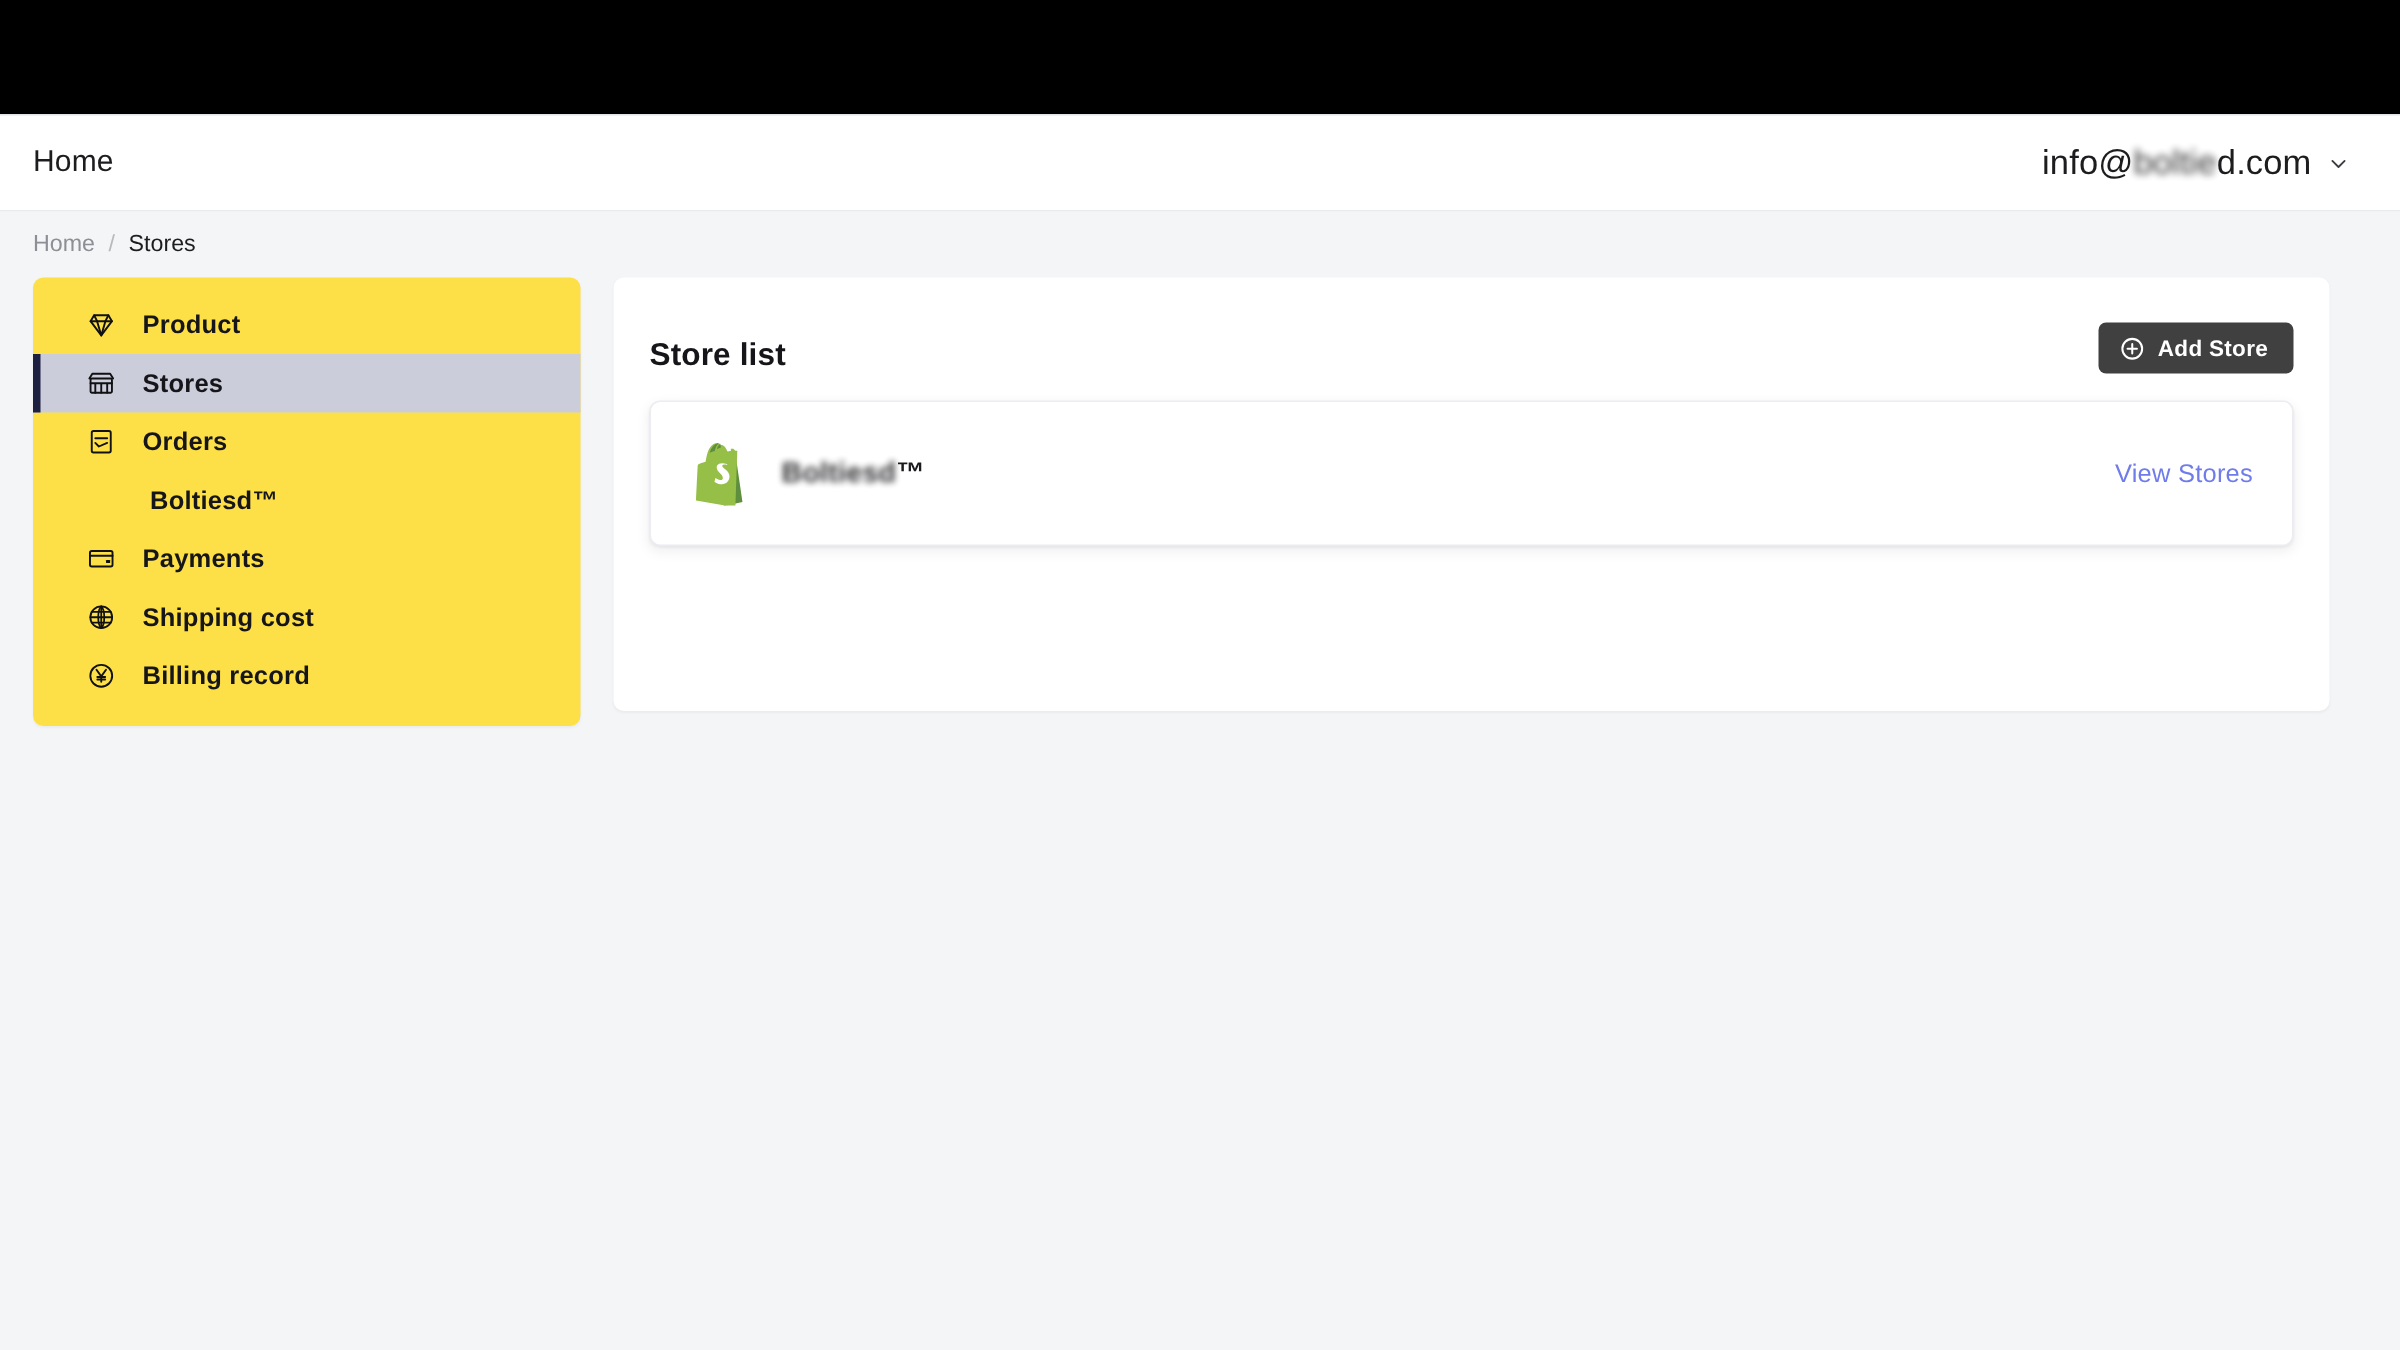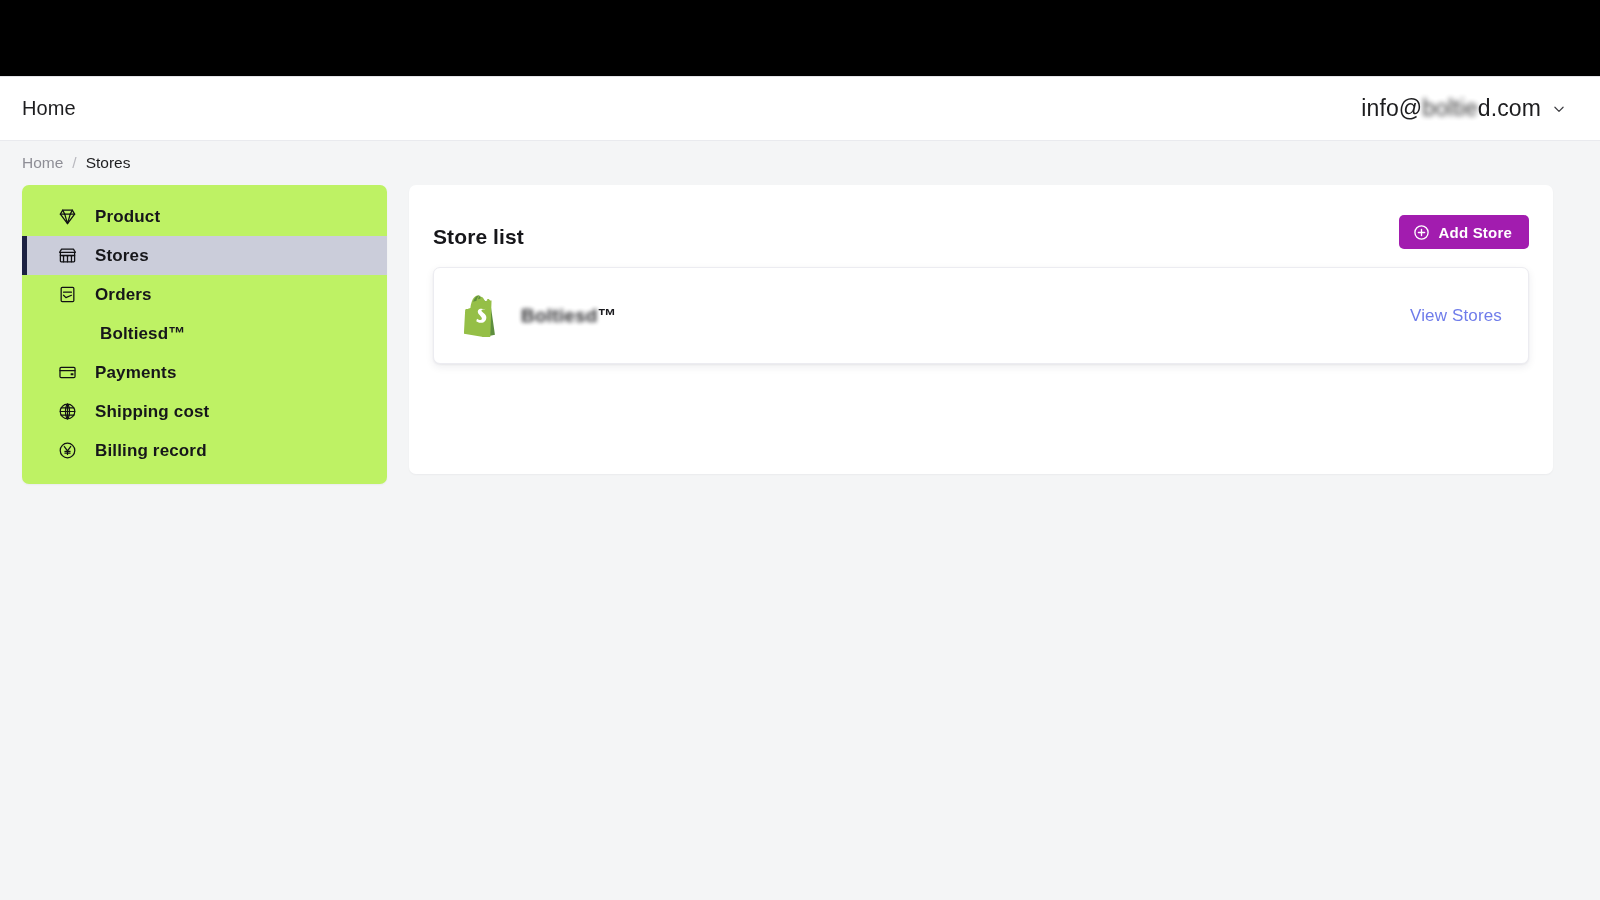--- a/index.html
+++ b/index.html
@@ -97,21 +97,21 @@
     display: flex;
     align-items: flex-start;
     gap: 22px;
     padding: 0 47px 0 22px;
   }
 
   
   .sidebar {
     width: 365px;
     flex: 0 0 365px;
-    background: #bef264;
+    background: #fde047;
     border-radius: 7px;
     padding: 12px 0 14px 0;
     box-shadow: 0 1px 2px rgba(20,20,40,0.045);
   }
 
   .nav-item {
     height: 39px;
     display: flex;
     align-items: center;
     gap: 18px;
@@ -175,21 +175,21 @@
     font-size: 21px;
     font-weight: 700;
     color: #16161a;
     letter-spacing: 0.1px;
   }
 
   .add-store-button {
     display: inline-flex;
     align-items: center;
     gap: 9px;
-    background: #a21caf;
+    background: #404040;
     color: #ffffff;
     border: none;
     border-radius: 5px;
     height: 34px;
     padding: 0 17px 0 14px;
     font-family: "Liberation Sans", sans-serif;
     font-size: 15px;
     font-weight: 700;
     cursor: pointer;
     letter-spacing: 0.2px;

